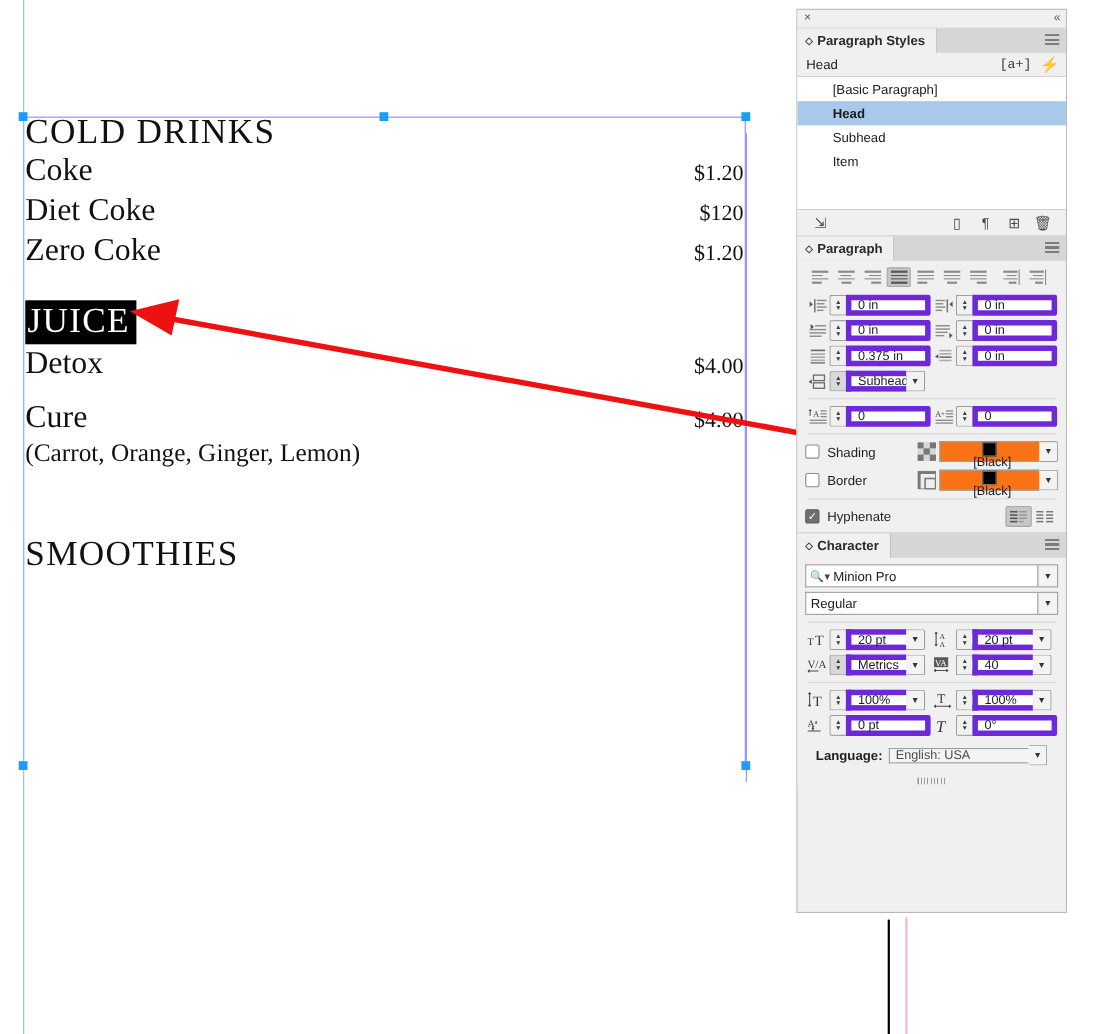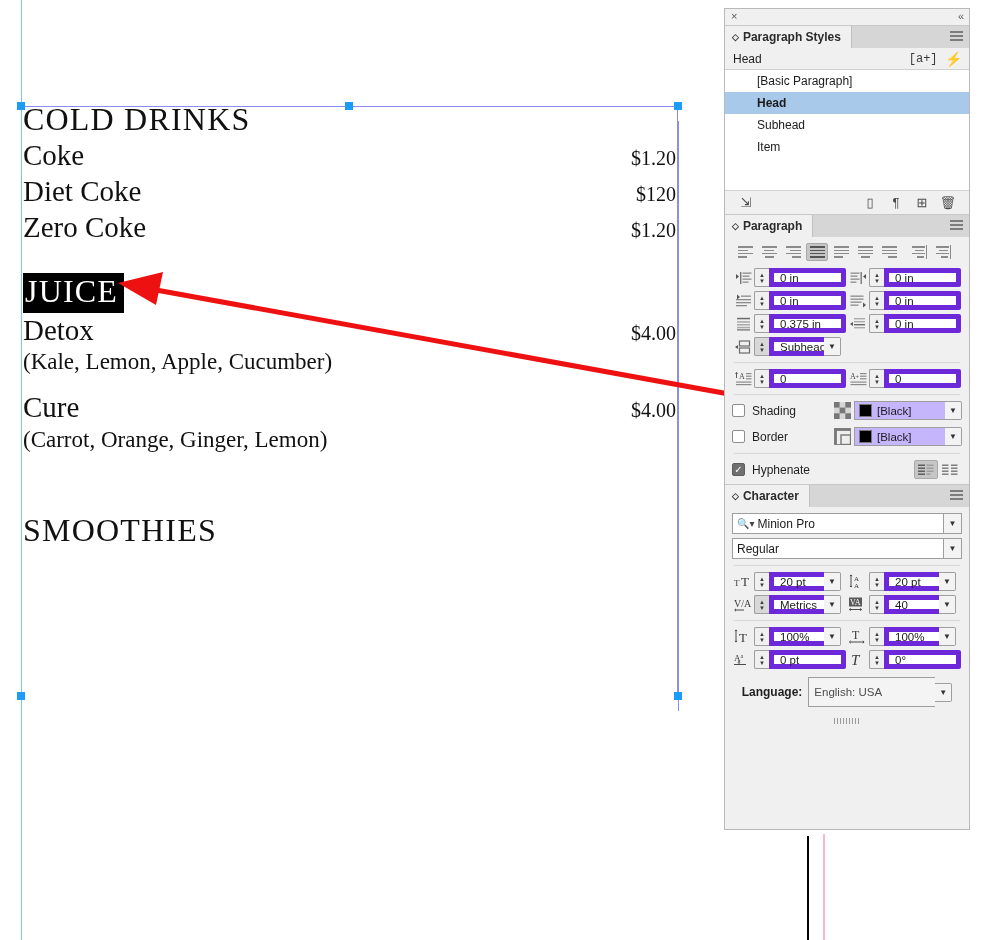--- a/index.html
+++ b/index.html
@@ -109,40 +109,40 @@
 
   .sep { height: 1px; background: #d7d7d7; margin: 6px 2px 6px 2px; }
 
   .chk-row { display: flex; align-items: center; margin-bottom: 7px; }
   .chk { width: 13px; height: 13px; border: 1px solid #8d8d8d; background: #fff; border-radius: 2px; margin-right: 7px; flex: none;
      display: flex; align-items: center; justify-content: center; }
   .chk.on { background: #6f6f6f; border-color: #5d5d5d; color: #fff; font-size: 10px; }
   .chk-lbl { font-size: 12px; color: #1f1f1f; }
   .chk-row .grow { flex: 1; }
   .swatch-ico { width: 17px; height: 17px; margin-right: 3px; flex: none; }
-  .color-box { width: 91px; height: 19px; background: #c4b5fd; border: 1px solid #9e9e9e; border-right: none;
-     display: flex; align-items: center; padding-left: 4px; font-size: 11.5px; color: #1b1b1b; }
+  .color-box { width: 91px; height: 19px; background: #f97316; border: 1px solid #9e9e9e; border-right: none;
+     display: flex; align-items: center; padding-left: 4px; font-size: 11.5px; color: #1b1b1b; flex-direction: column; }
   .color-chip { width: 13px; height: 13px; background: #000; border: 1px solid #777; margin-right: 5px; flex: none; }
 
   .hyph-row { display: flex; align-items: center; }
   .comp-btn { width: 24px; height: 19px; display: flex; align-items: center; justify-content: center; border-radius: 2px; }
   .comp-btn.active { background: #c6c6c6; border: 1px solid #a9a9a9; }
 
   
   .cp-body { padding: 6px 7px 7px 7px; }
   .font-row { display: flex; margin-bottom: 4px; }
   .font-box { flex: 1; height: 21px; background: #fff; border: 1px solid #9e9e9e; border-right: none;
      display: flex; align-items: center; padding-left: 4px; font-size: 12px; color: #1b1b1b; }
   .srch-ico { font-size: 10px; color: #444; margin-right: 3px; }
   .dropbtn-tall { width: 19px; height: 21px; background: #f3f3f3; border: 1px solid #9e9e9e;
      display: flex; align-items: center; justify-content: center; font-size: 8px; color: #333; }
   .style-box { width: 181px; }
   .lang-row { display: flex; align-items: center; justify-content: center; margin-top: 8px; }
   .lang-lbl { font-size: 12px; font-weight: bold; color: #1f1f1f; margin-right: 6px; }
-  .lang-box { width: 127px; height: 30px; background: #f4f4f4; border: 1px solid #9e9e9e; border-right: none;
+  .lang-box { width: 127px; height: 14px; background: #f4f4f4; border: 1px solid #9e9e9e; border-right: none;
      display: flex; align-items: center; padding-left: 5px; font-size: 11.5px; color: #4c4c4c; }
 
   .dock-bottom { height: 14px; background: #f0f0f0; display: flex; align-items: center; justify-content: center; }
   .grip { width: 26px; height: 6px; background: repeating-linear-gradient(to right,#9a9a9a 0 1px,#f0f0f0 1px 3px); }
 
   .ico-svg { display: block; }
 </style>
 </head>
 <body>
 
@@ -189,23 +189,20 @@
 
         <div class="line head">
           <span class="hl">JUICE</span>
         </div>
 
         <div class="line item">
           <span>Detox</span>
           <span class="price">$4.00</span>
         </div>
 
-        <div class="line sub">
-          <span>(Kale, Lemon, Apple, Cucumber)</span>
-        </div>
 
         <div class="spacer-sm"></div>
 
         <div class="line item">
           <span>Cure</span>
           <span class="price">$4.00</span>
         </div>
 
         <div class="line sub">
           <span>(Carrot, Orange, Ginger, Lemon)</span>

